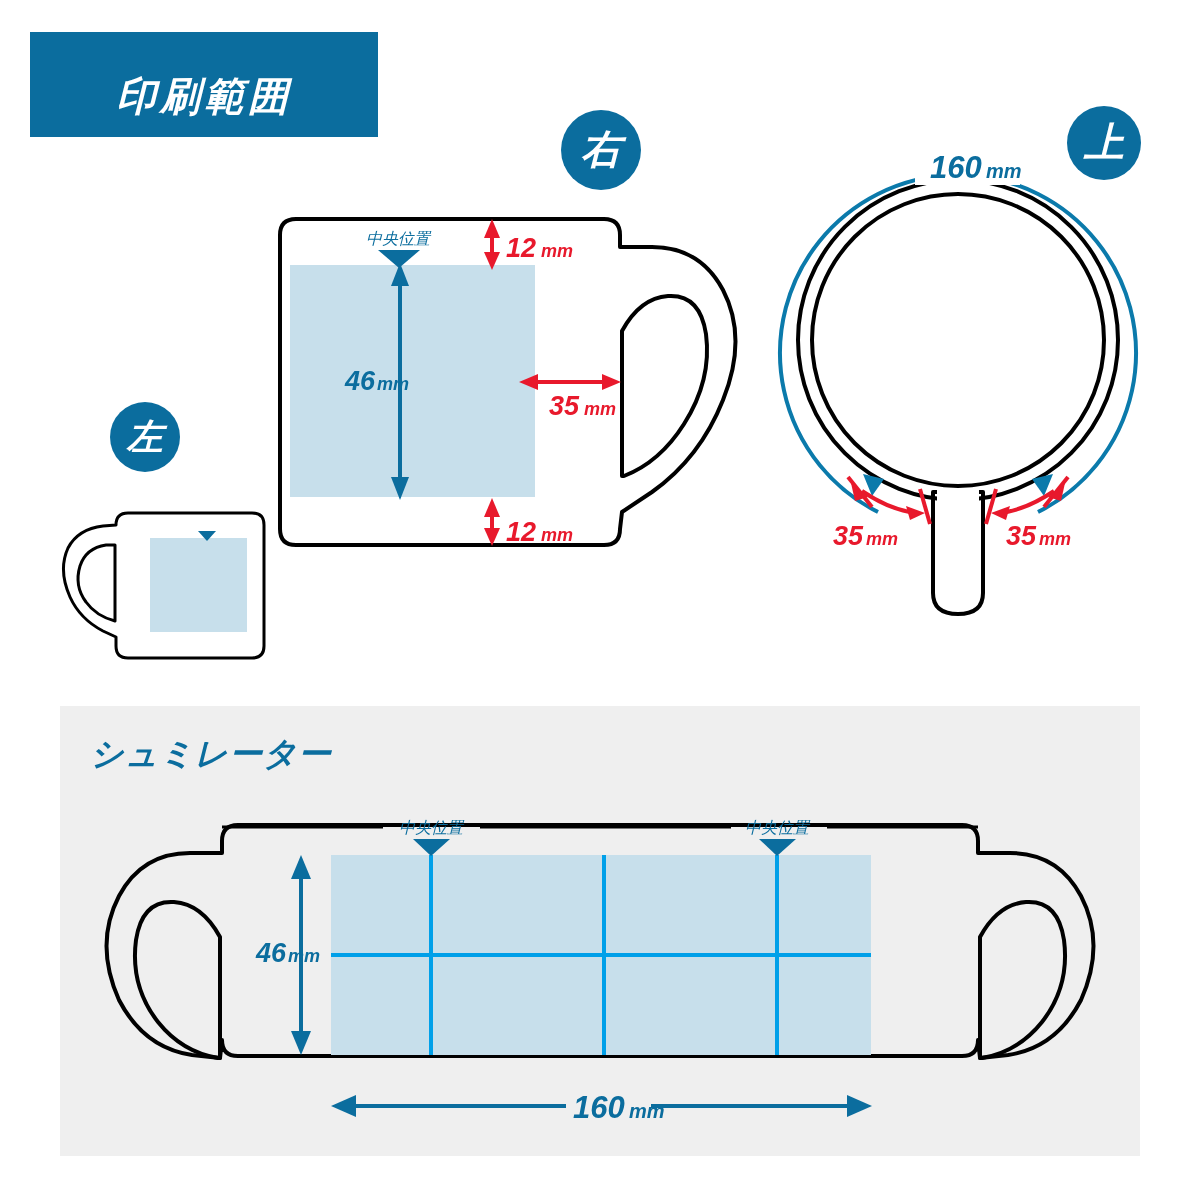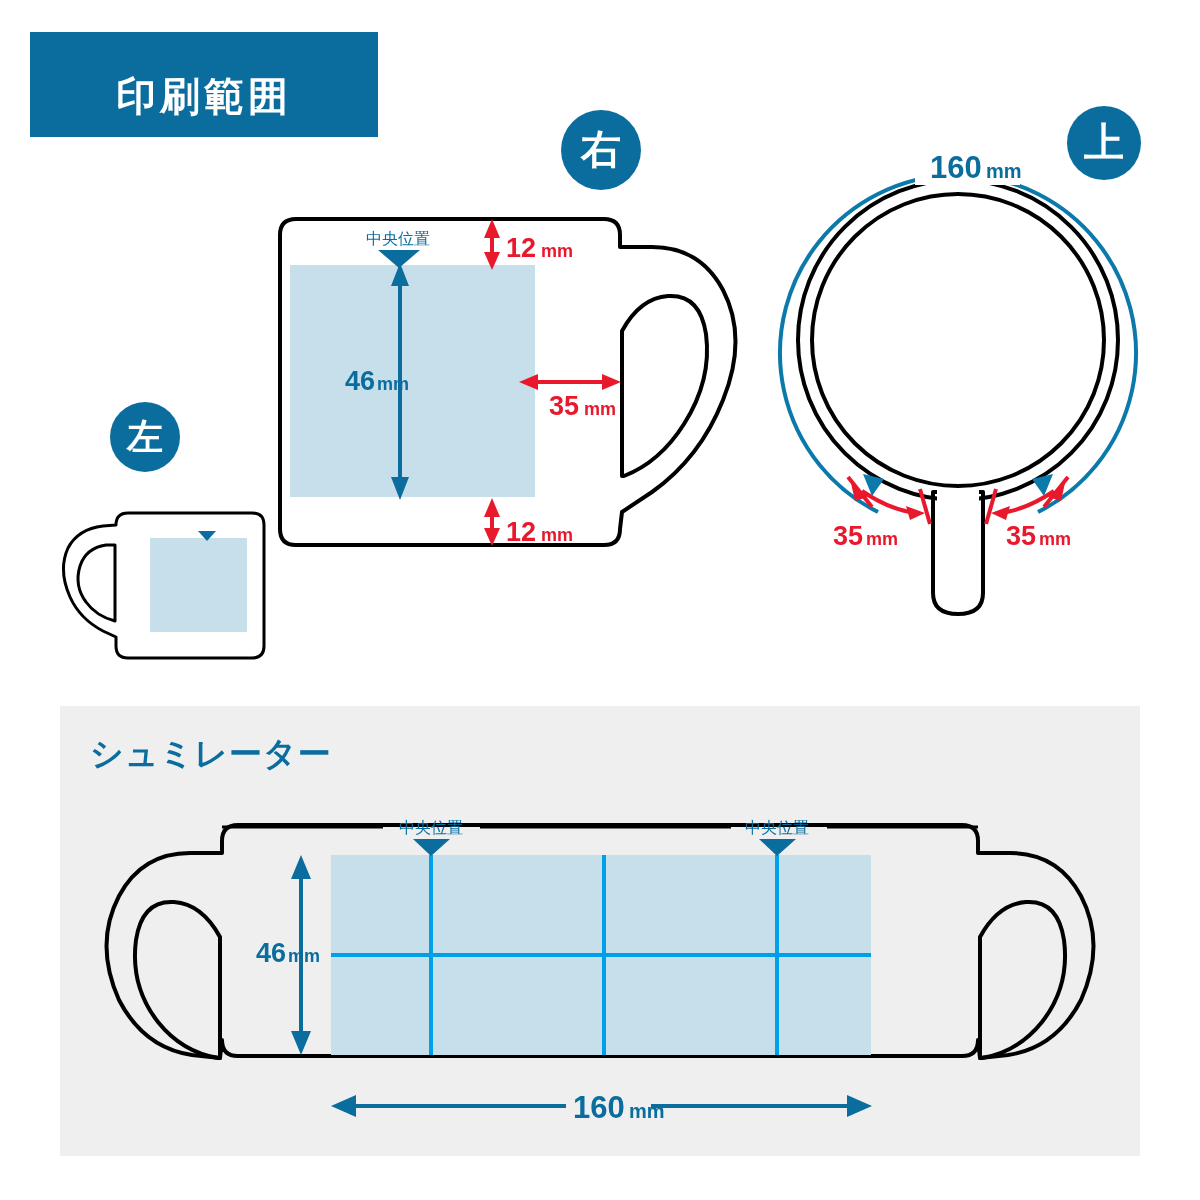--- a/index.html
+++ b/index.html
@@ -12,20 +12,21 @@
     background: #ffffff;
     font-family: "Liberation Sans", "DejaVu Sans", sans-serif;
     overflow: hidden;
     position: relative;
   }
   #stage {
     position: absolute;
     left: 0; top: 0;
     width: 1200px;
     height: 1200px;
+    font-style: italic;
   }
   #stage > svg {
     display: block;
   }
   .hdr-text {
     font-size: 40px;
     font-weight: bold;
     fill: #ffffff;
     letter-spacing: 4px;
   }

